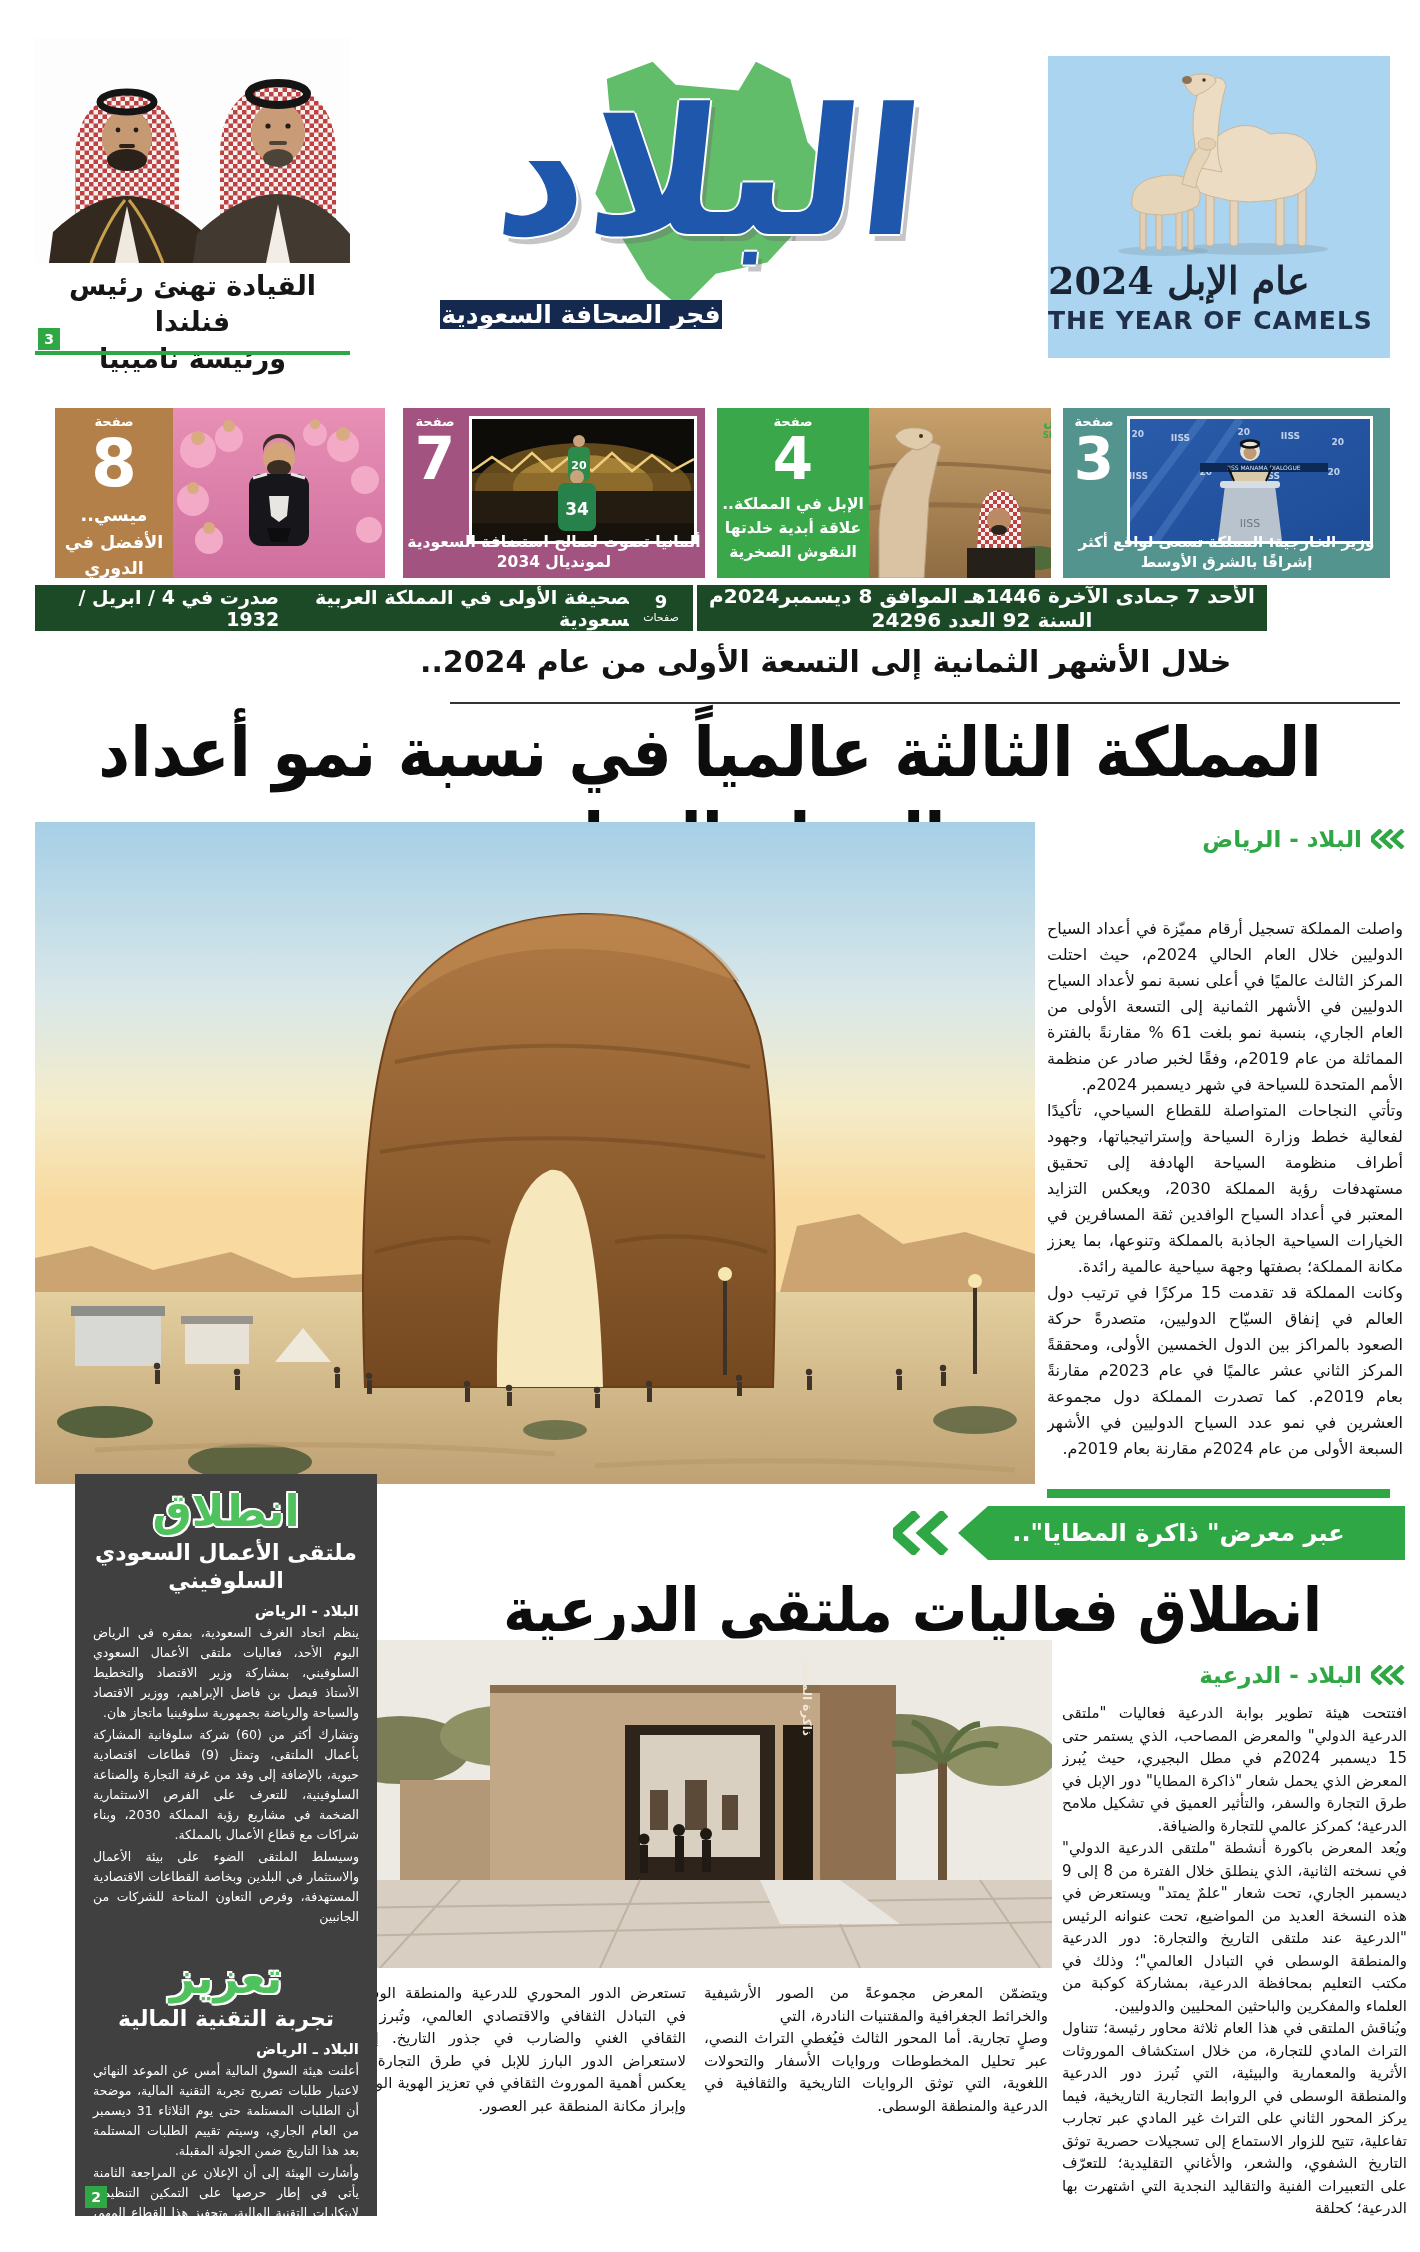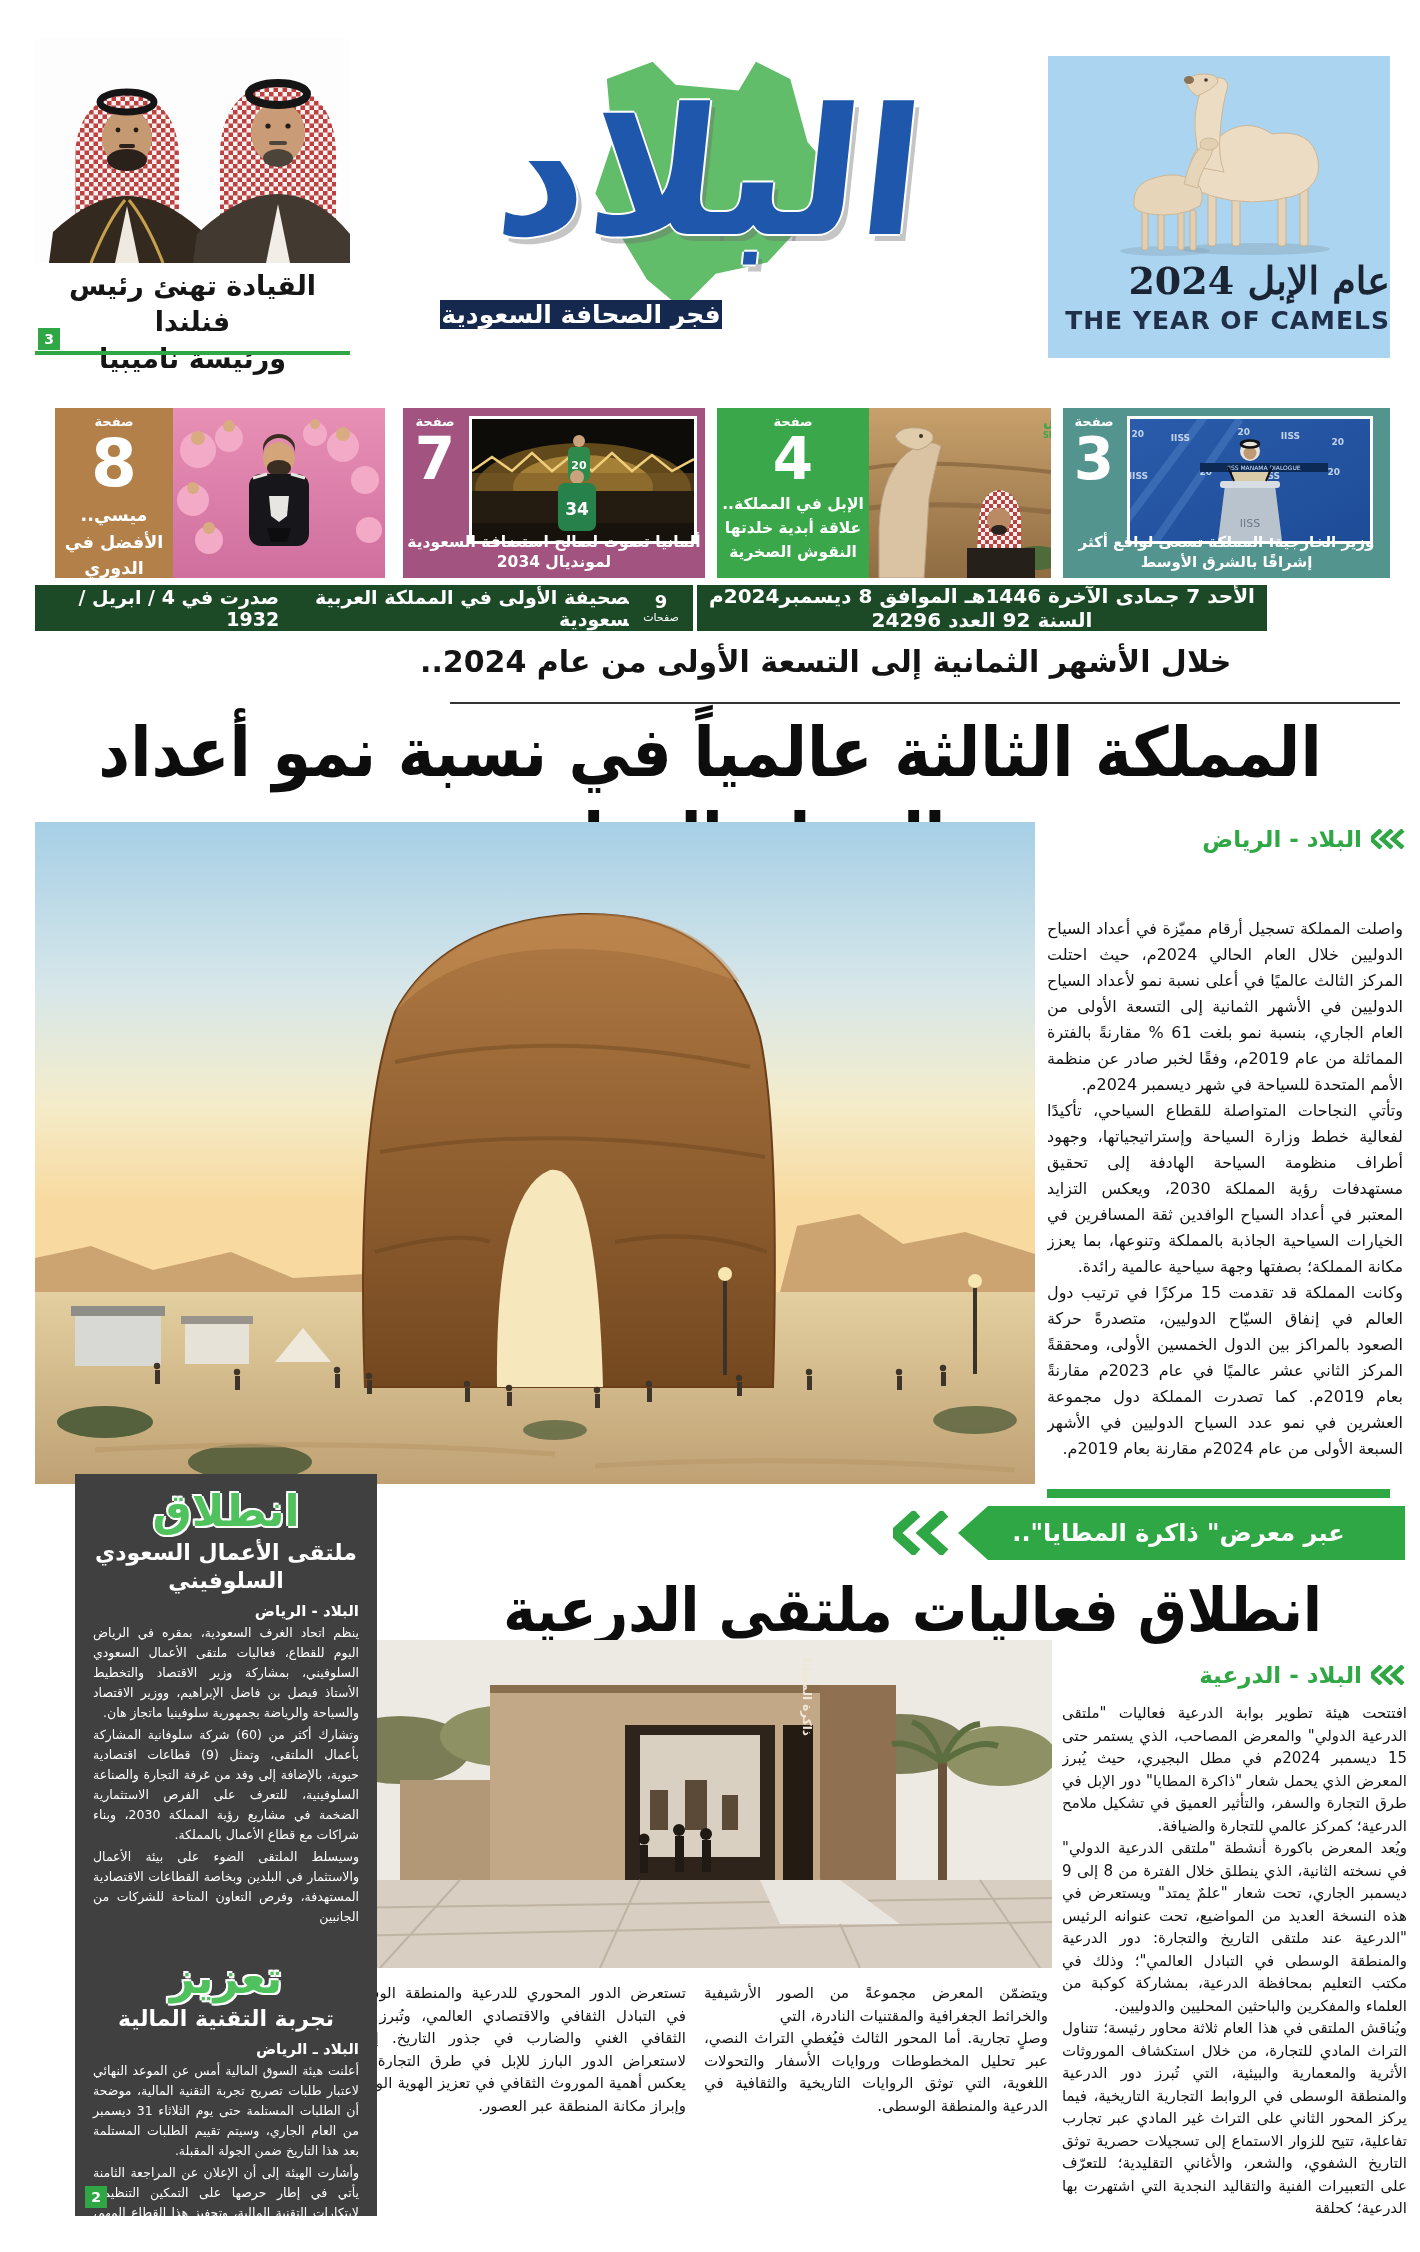--- a/index.html
+++ b/index.html
@@ -9,21 +9,21 @@
   
   .leaders-caption{font-size:27px;font-weight:bold;line-height:1.35;text-align:center;color:#161616;}
   .green-rule{background:#2fa744;}
   .badge{background:#2fa744;color:#fff;font-weight:bold;font-size:14px;width:22px;height:22px;
          display:flex;align-items:center;justify-content:center;}
   .logo-text{font-size:176px;font-weight:bold;color:#1e57ab;line-height:1;
              transform:skewX(-6deg);text-align:center;
              text-shadow:-2px 0 #fff,2px 0 #fff,0 -2px #fff,0 2px #fff,6px 7px 0 rgba(110,110,110,.4);}
   .tagline{background:#15294e;color:#fff;font-size:25px;font-weight:bold;display:flex;
            align-items:center;justify-content:center;}
-  .camel-box{background:#aad4ef;text-align:right;}
+  .camel-box{background:#aad4ef;text-align:left;}
   .camel-ar{font-family:"DejaVu Serif",serif;font-weight:bold;font-size:38px;color:#1a2433;line-height:1.1;}
   .camel-en{font-size:25px;font-weight:bold;letter-spacing:1px;color:#20304a;margin-top:4px;}
   
   .pbox{overflow:hidden;}
   .plabel{color:#fff;text-align:center;}
   .pword{font-size:13px;font-weight:bold;padding-top:6px;}
   .pnum{font-size:58px;font-weight:bold;line-height:1.05;}
   .ptitle{font-size:17.5px;font-weight:bold;line-height:1.5;padding:4px 6px;}
   .ptitle-sm{font-size:15.5px;font-weight:bold;line-height:1.55;padding:2px 4px;}
   .pcaption{color:#fff;font-size:15.5px;font-weight:bold;text-align:center;line-height:1.3;}
@@ -444,21 +444,21 @@
     <p>وصلٍ تجارية. أما المحور الثالث فيُغطي التراث النصي، عبر تحليل المخطوطات وروايات الأسفار والتحولات اللغوية، التي توثق الروايات التاريخية والثقافية في الدرعية والمنطقة الوسطى.</p>
   </div>
   <div class="abs body-col story2-body" style="left:342px;top:1982px;width:344px;height:172px;">
     <p>تستعرض الدور المحوري للدرعية والمنطقة الوسطى في التبادل الثقافي والاقتصادي العالمي، وتُبرز إرثها الثقافي الغني والضارب في جذور التاريخ. إضافة لاستعراض الدور البارز للإبل في طرق التجارة؛ مما يعكس أهمية الموروث الثقافي في تعزيز الهوية الوطنية، وإبراز مكانة المنطقة عبر العصور.</p>
   </div>
 
   <div class="abs sidebar" style="left:75px;top:1474px;width:302px;height:742px;">
     <div class="sb-title">انطلاق</div>
     <div class="sb-head">ملتقى الأعمال السعودي السلوفيني</div>
     <div class="sb-byline">البلاد - الرياض</div>
-    <p class="sb-par">ينظم اتحاد الغرف السعودية، بمقره في الرياض اليوم للقطاع، فعاليات ملتقى الأعمال السعودي السلوفيني، بمشاركة وزير الاقتصاد والتخطيط الأستاذ فيصل بن فاضل الإبراهيم، ووزير الاقتصاد والسياحة والرياضة بجمهورية سلوفينيا ماتجاز هان.</p>
+    <p class="sb-par">ينظم اتحاد الغرف السعودية، بمقره في الرياض اليوم الأحد، فعاليات ملتقى الأعمال السعودي السلوفيني، بمشاركة وزير الاقتصاد والتخطيط الأستاذ فيصل بن فاضل الإبراهيم، ووزير الاقتصاد والسياحة والرياضة بجمهورية سلوفينيا ماتجاز هان.</p>
     <p class="sb-par">وتشارك أكثر من (60) شركة سلوفانية المشاركة بأعمال الملتقى، وتمثل (9) قطاعات اقتصادية حيوية، بالإضافة إلى وفد من غرفة التجارة والصناعة السلوفينية، للتعرف على الفرص الاستثمارية الضخمة في مشاريع رؤية المملكة 2030، وبناء شراكات مع قطاع الأعمال بالمملكة.</p>
     <p class="sb-par">وسيسلط الملتقى الضوء على بيئة الأعمال والاستثمار في البلدين وبخاصة القطاعات الاقتصادية المستهدفة، وفرص التعاون المتاحة للشركات من الجانبين</p>
     <div class="sb-title mt">تعزيز</div>
     <div class="sb-head">تجربة التقنية المالية</div>
     <div class="sb-byline">البلاد ـ الرياض</div>
     <p class="sb-par">أعلنت هيئة السوق المالية أمس عن الموعد النهائي لاعتبار طلبات تصريح تجربة التقنية المالية، موضحة أن الطلبات المستلمة حتى يوم الثلاثاء 31 ديسمبر من العام الجاري، وسيتم تقييم الطلبات المستلمة بعد هذا التاريخ ضمن الجولة المقبلة.</p>
     <p class="sb-par">وأشارت الهيئة إلى أن الإعلان عن المراجعة الثامنة يأتي في إطار حرصها على التمكين التنظيمي لابتكارات التقنية المالية، وتحفيز هذا القطاع المهم، حيث وصل عدد تصاريح تجربة التقنية المالية الممنوحة إلى 53 تصريحًا؛ وذلك منذ إطلاق مختبر التقنية المالية عام 2018م وحتى نهاية النصف الأول من العام الجاري، وهي التصاريح التي قدمت عدة نماذج مبتكرة في السوق المالية، ما أسفر عن تنويع الأدوات الاستثمارية المتاحة لمختلف فئات المستثمرين، وتعزيز جاذبية التمويل من خلال السوق المالية.</p>
     <div class="badge" style="position:absolute;left:10px;bottom:8px;">2</div>
   </div>
 

